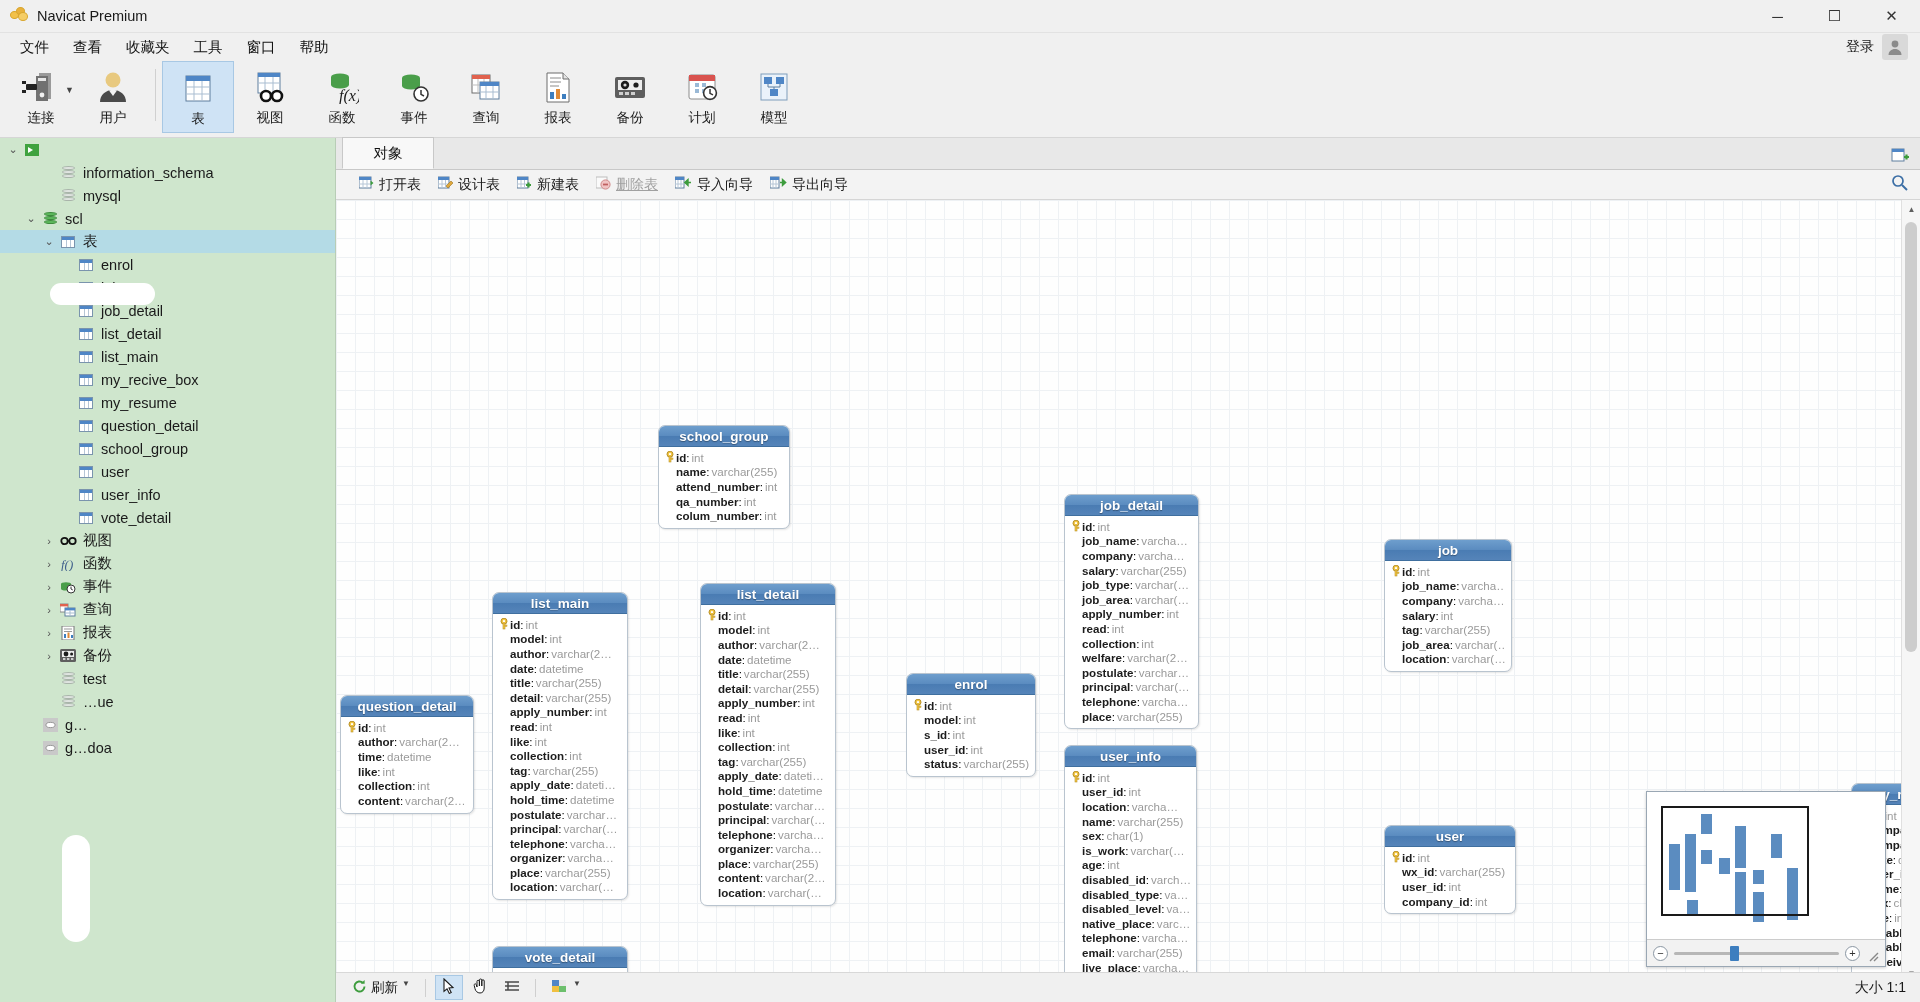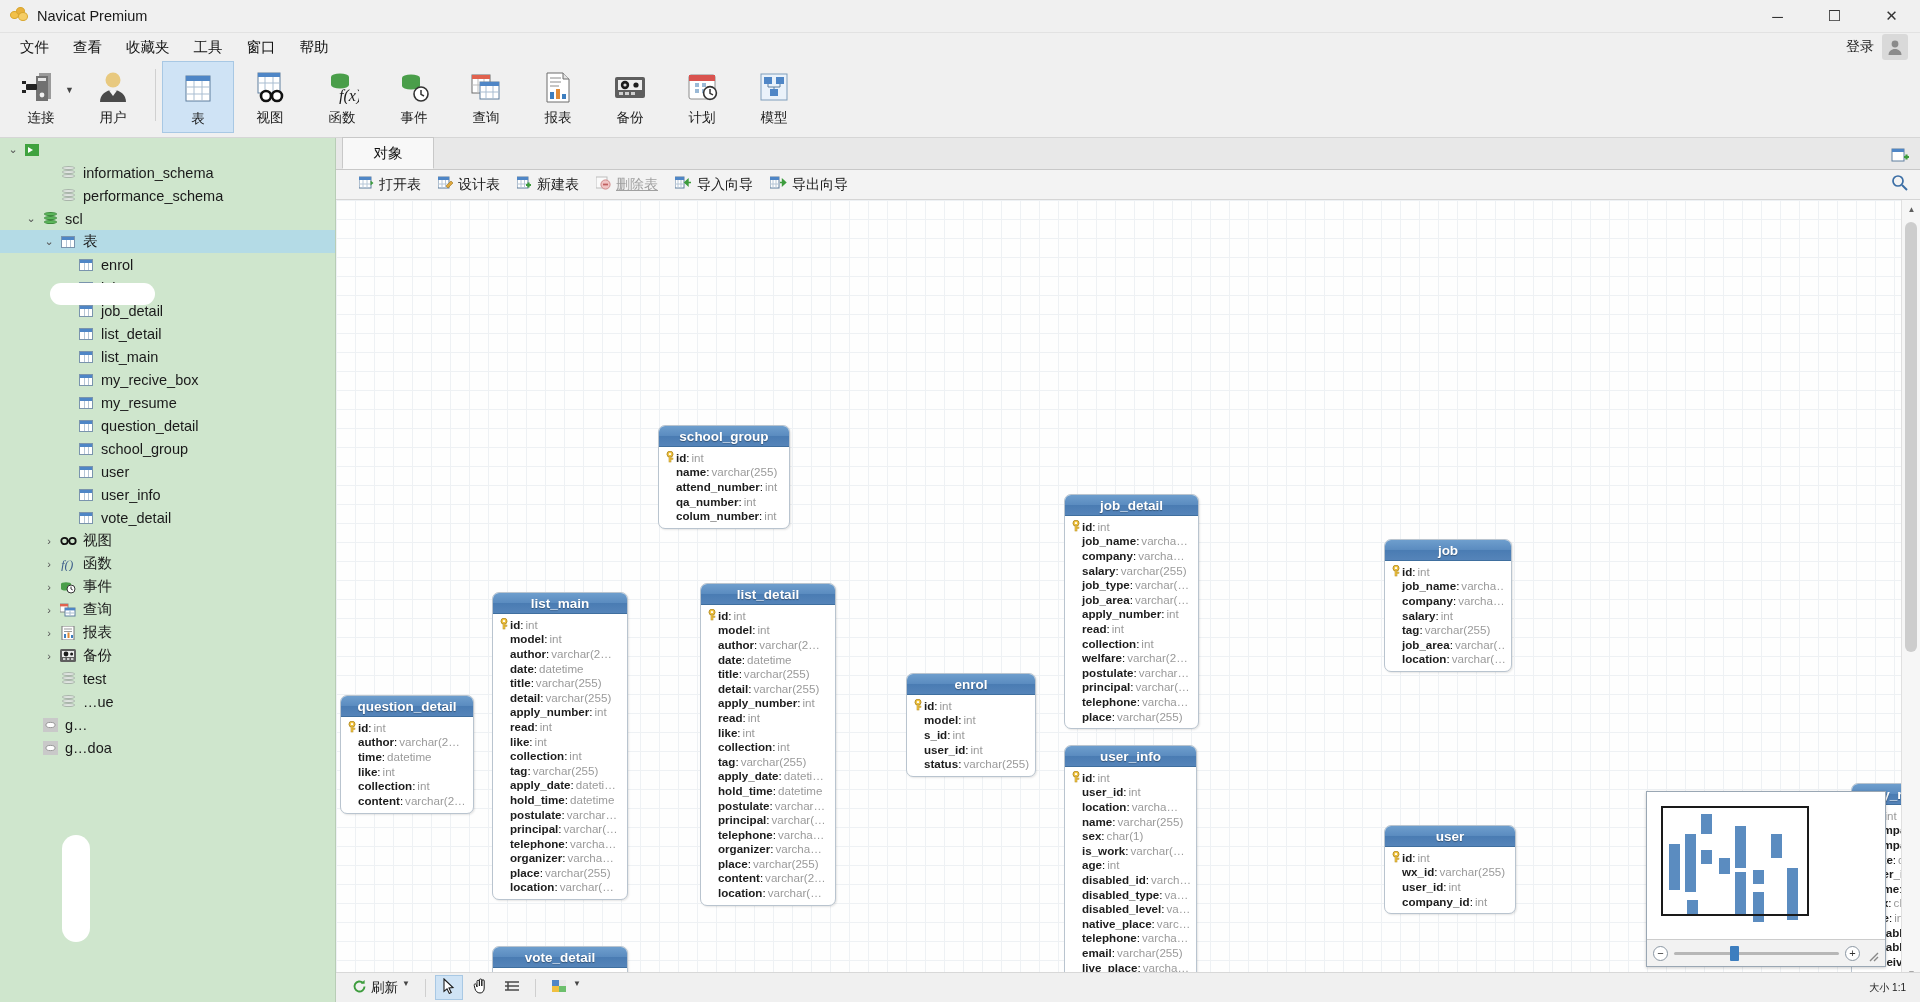--- a/index.html
+++ b/index.html
@@ -161,21 +161,21 @@
   #mm-grip { width:11px; height:11px; margin-left:2px; position:relative; }
   
   #statusbar {
     height: 30px; background:#f0f0f0; border-top:1px solid #d8d8d8;
     display:flex; align-items:center; padding-left:10px; gap:4px;
     position:absolute; left:336px; right:0; bottom:0; z-index:20;
   }
   .sbar-btn { display:flex; align-items:flex-start; gap:4px; padding:2px 6px; font-size:13.5px; color:#1a1a1a; }
   .sbar-btn.sel { background:#cfe3f5; border:1px solid #a8c8e4; }
   .sbar-sep { width:1px; height:18px; background:#cfcfcf; margin:0 5px; }
-  #zoom-label { margin-left:auto; margin-right:14px; font-size:10px; color:#1a1a1a; }
+  #zoom-label { margin-left:auto; margin-right:14px; font-size:14px; color:#1a1a1a; }
 </style>
 </head>
 <body>
 
 <div id="titlebar">
   <div id="app-icon">
     <span class="b1"></span>
       <span class="b2"></span>
       <span class="b3"></span>
   </div>
@@ -391,21 +391,21 @@
         </div>
         <div class="tree-row" style="padding-left: 40px;">
           <span class="twisty"></span>
           <span class="t-ico">
             <span class="db-ico">
               <i></i>
               <i></i>
               <i></i>
             </span>
           </span>
-          <span>performance_schema</span>
+          <span>mysql</span>
         </div>
         <div class="tree-row" style="padding-left: 22px;">
           <span class="twisty">⌄</span>
           <span class="t-ico">
             <span class="db-ico green">
               <i></i>
               <i></i>
               <i></i>
             </span>
           </span>

